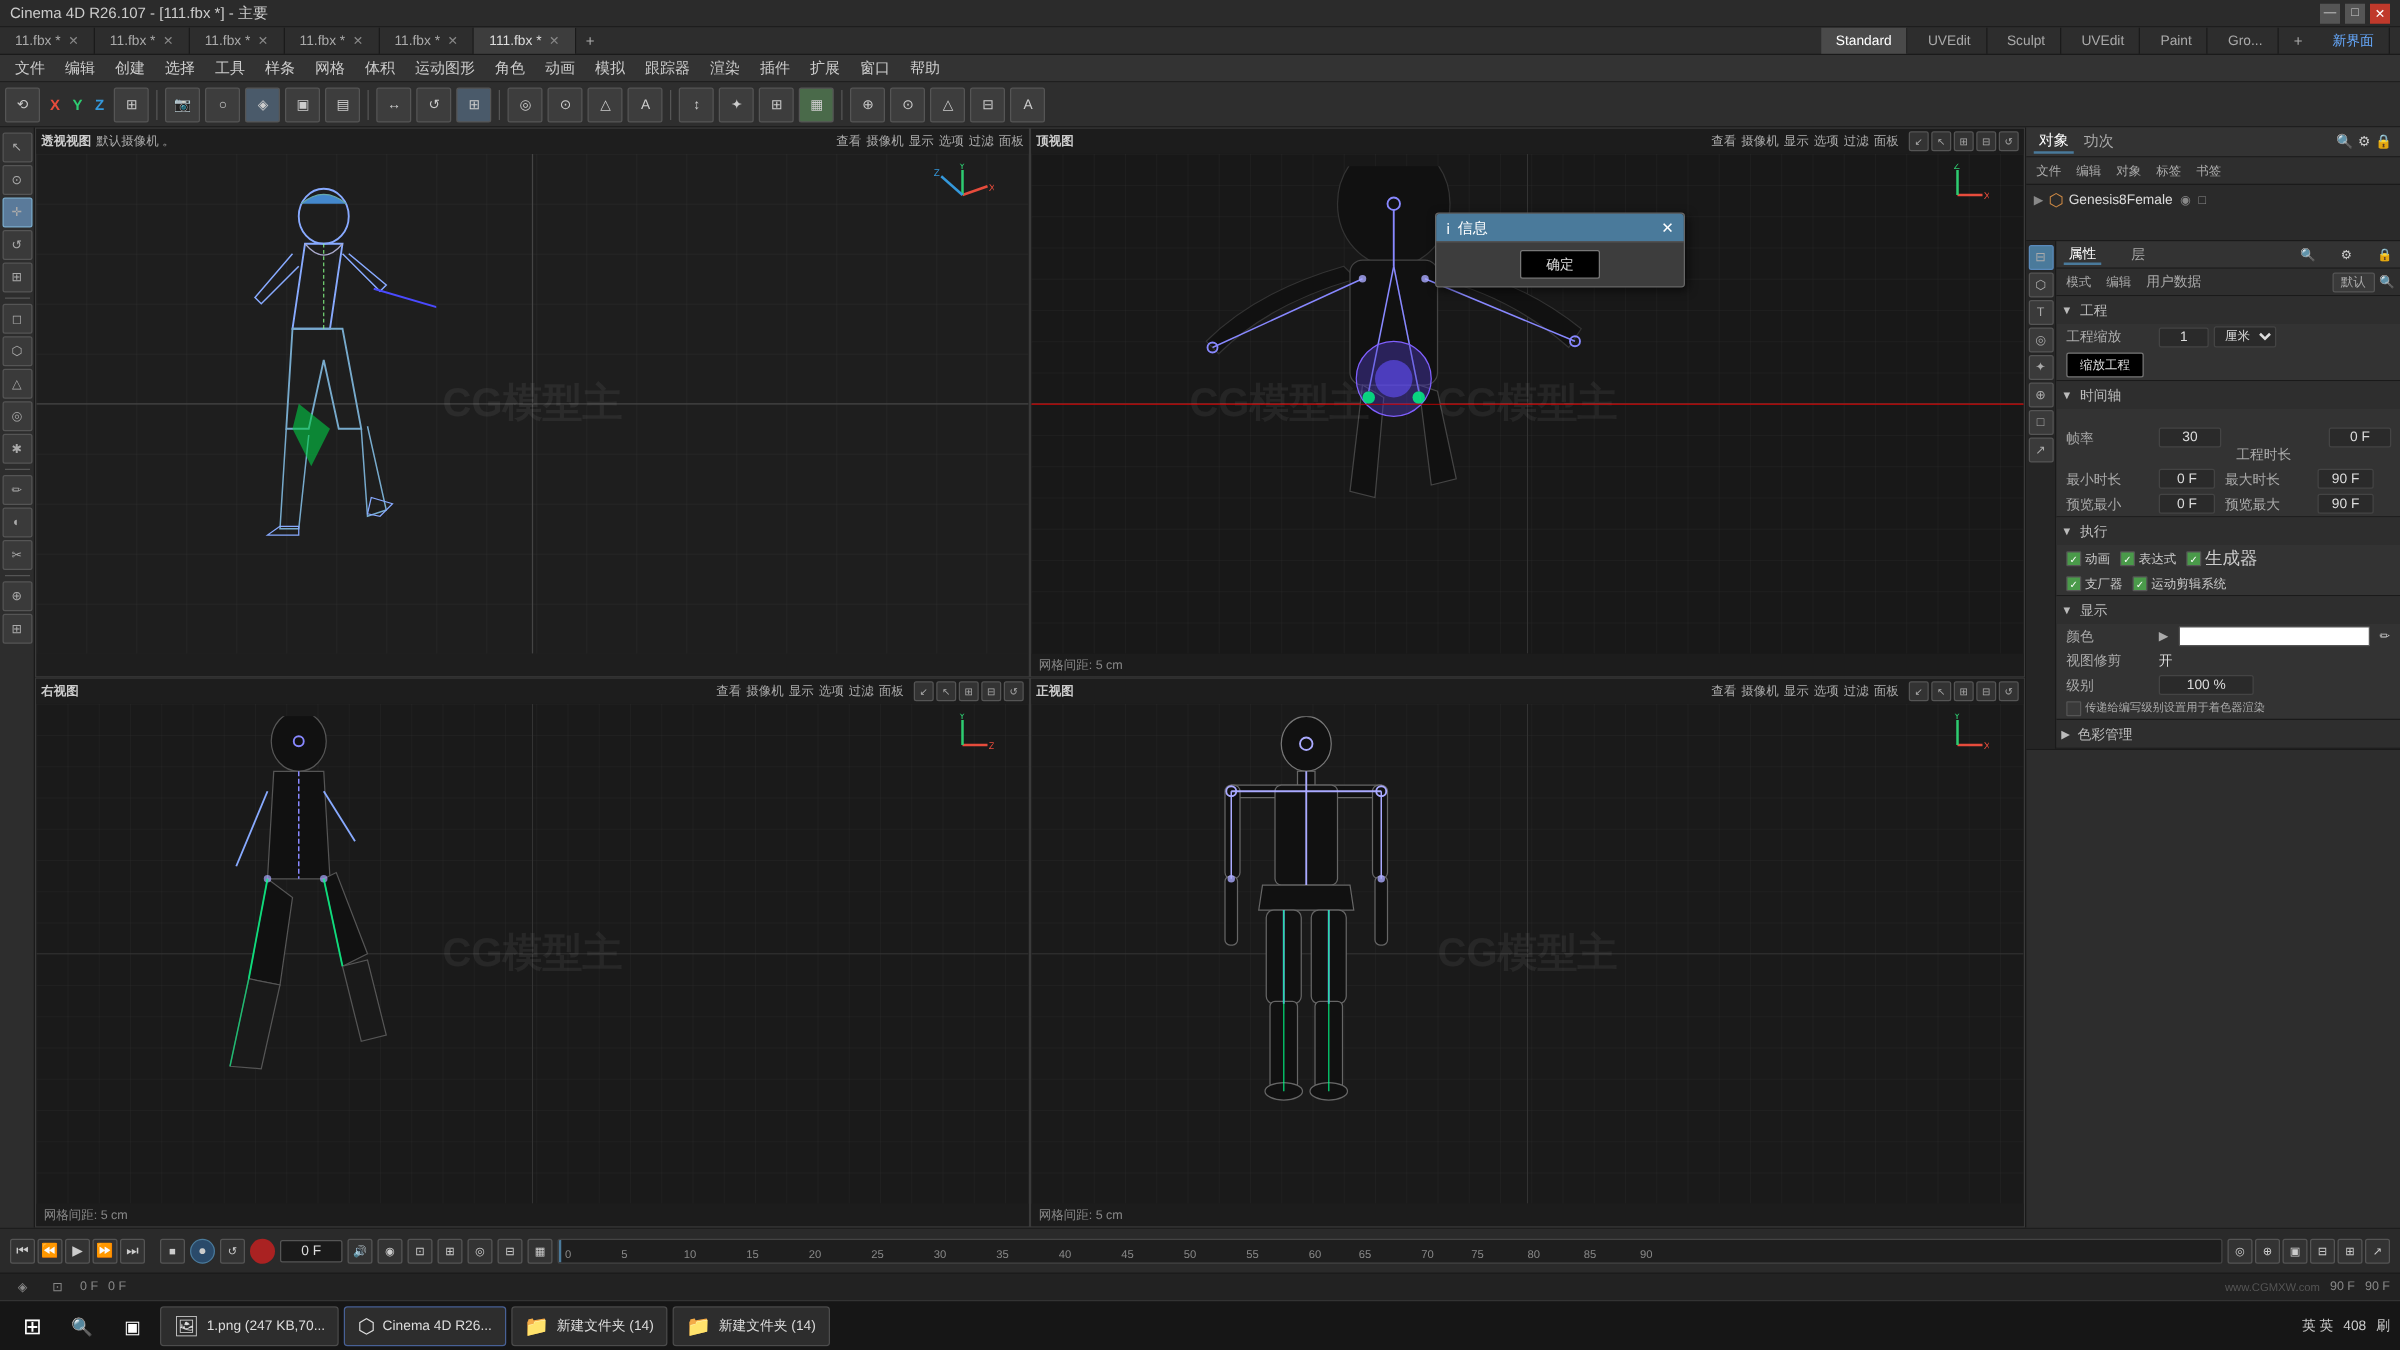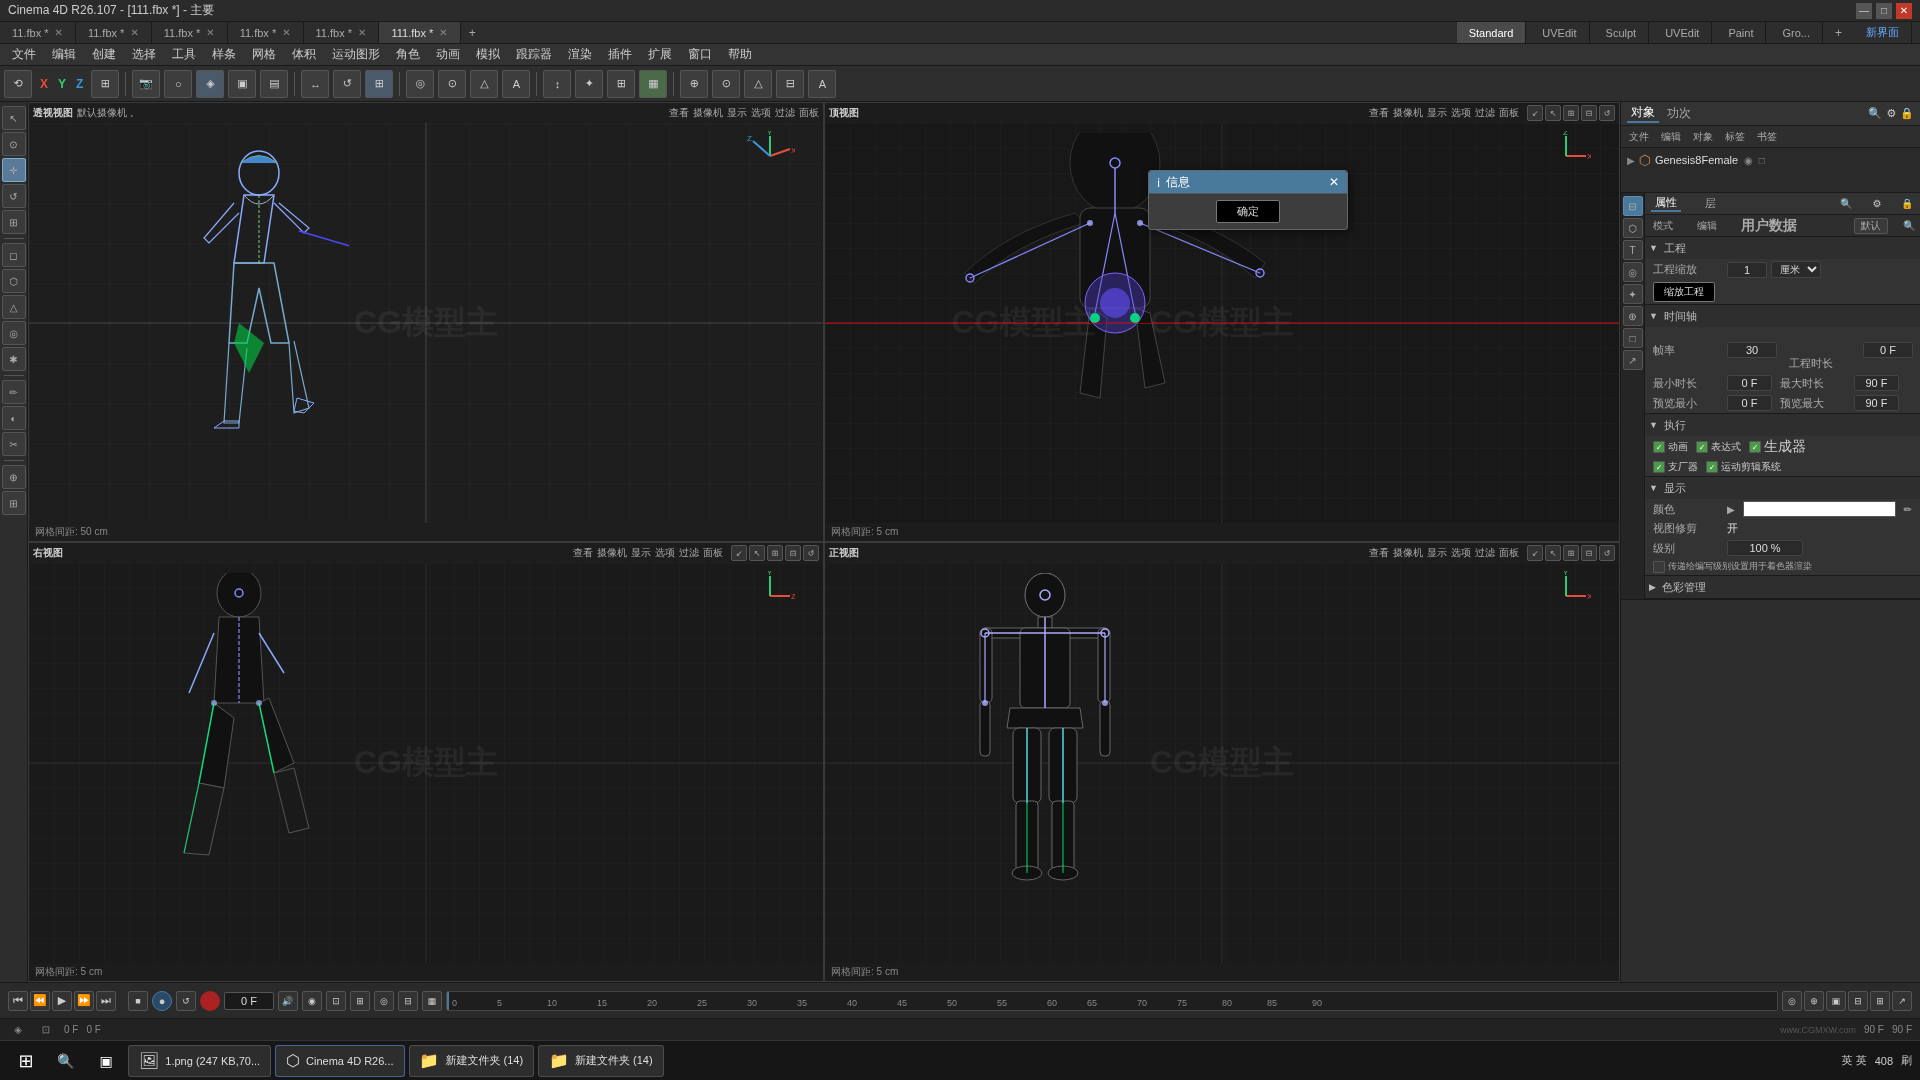--- a/index.html
+++ b/index.html
@@ -628,23 +628,20 @@
 
         <svg style="position:absolute;top:8px;right:28px;width:50px;height:50px;" viewBox="0 0 50 50">
           <line x1="25" y1="25" x2="45" y2="18" stroke="#e74c3c" stroke-width="2"></line>
           <text x="46" y="22" fill="#e74c3c" font-size="8">X</text>
           <line x1="25" y1="25" x2="25" y2="5" stroke="#2ecc71" stroke-width="2"></line>
           <text x="22" y="4" fill="#2ecc71" font-size="8">Y</text>
           <line x1="25" y1="25" x2="8" y2="10" stroke="#3498db" stroke-width="2"></line>
           <text x="2" y="10" fill="#3498db" font-size="8">Z</text>
         </svg>
       </div>
-      <div class="viewport-bottombar">
-        <span>网格间距: 50 cm</span>
-      </div>
     </div>
 
     <div class="viewport" style="background:#181818;">
       <div class="viewport-subbar">
         <span style="color:#ccc;font-weight:bold;">顶视图</span>
         <span style="flex:1;"></span>
         <span>查看</span>
         <span>摄像机</span>
         <span>显示</span>
         <span>选项</span>
@@ -921,24 +918,24 @@
 
         <div style="height:22px;background:#333;display:flex;align-items:center;padding:0 6px;gap:20px;border-bottom:1px solid #1a1a1a;">
           <span style="font-size:11px;color:#fff;cursor:pointer;padding:0 4px;border-bottom:2px solid #4a7a9b;">属性</span>
           <span style="font-size:11px;color:#aaa;cursor:pointer;padding:0 4px;">层</span>
           <span style="flex:1;"></span>
           <span style="font-size:10px;cursor:pointer;">🔍</span>
           <span style="font-size:10px;cursor:pointer;">⚙</span>
           <span style="font-size:10px;cursor:pointer;">🔒</span>
         </div>
 
-        <div style="height:22px;background:#2e2e2e;display:flex;align-items:center;padding:0 4px;border-bottom:1px solid #1a1a1a;gap:16px;text-align:center;">
+        <div style="height:22px;background:#2e2e2e;display:flex;align-items:center;padding:0 4px;border-bottom:1px solid #1a1a1a;gap:4px;text-align:center;">
           <span style="font-size:10px;color:#aaa;cursor:pointer;padding:0 4px;">模式</span>
           <span style="font-size:10px;color:#aaa;cursor:pointer;padding:0 4px;">编辑</span>
-          <span style="font-size:14px;color:#aaa;cursor:pointer;padding:0 4px;font-weight:bold;">用户数据</span>
+          <span style="font-size:11px;color:#aaa;cursor:pointer;padding:0 4px;">用户数据</span>
           <span style="flex:1;"></span>
           <span style="font-size:10px;color:#aaa;cursor:pointer;padding:0 6px;background:#3a3a3a;border:1px solid #555;border-radius:2px;">默认</span>
           <span style="font-size:10px;">🔍</span>
         </div>
 
         <div class="prop-section">
           <div class="prop-section-header">
             <span class="section-arrow">▼</span>
             <span>工程</span>
           </div>

